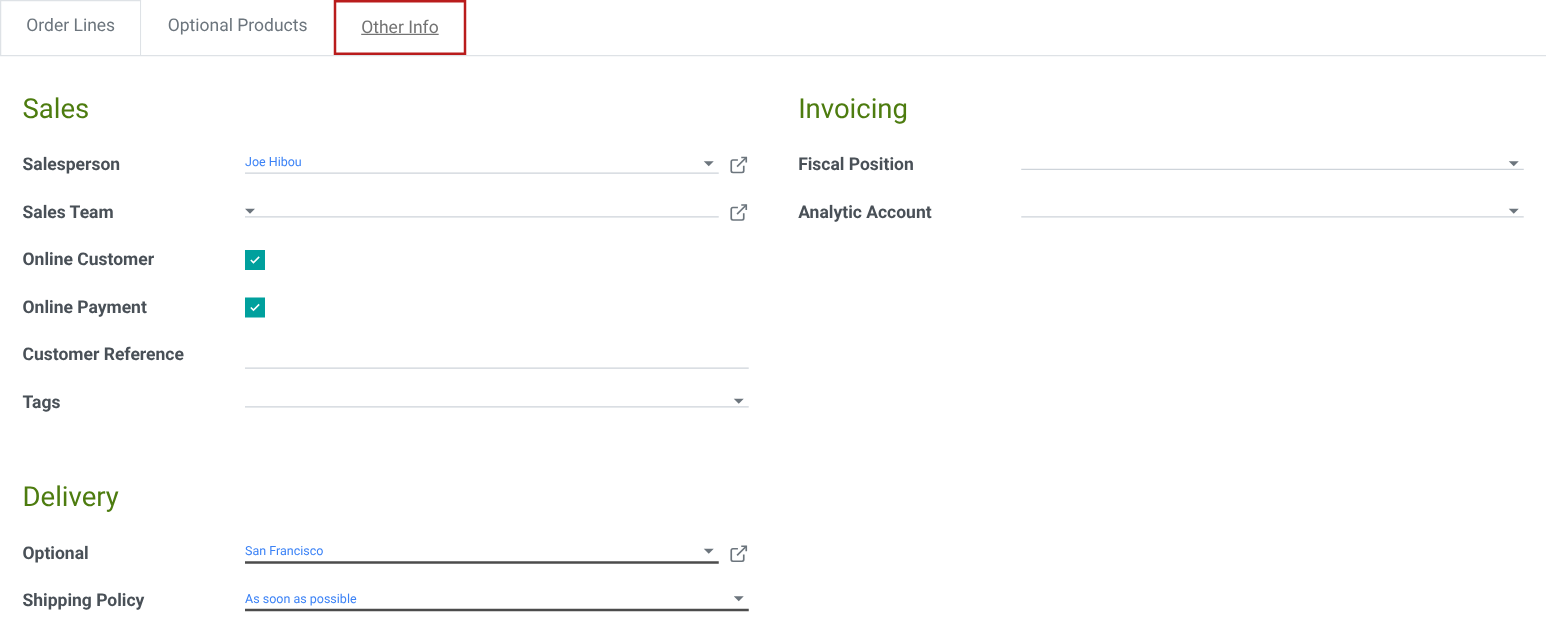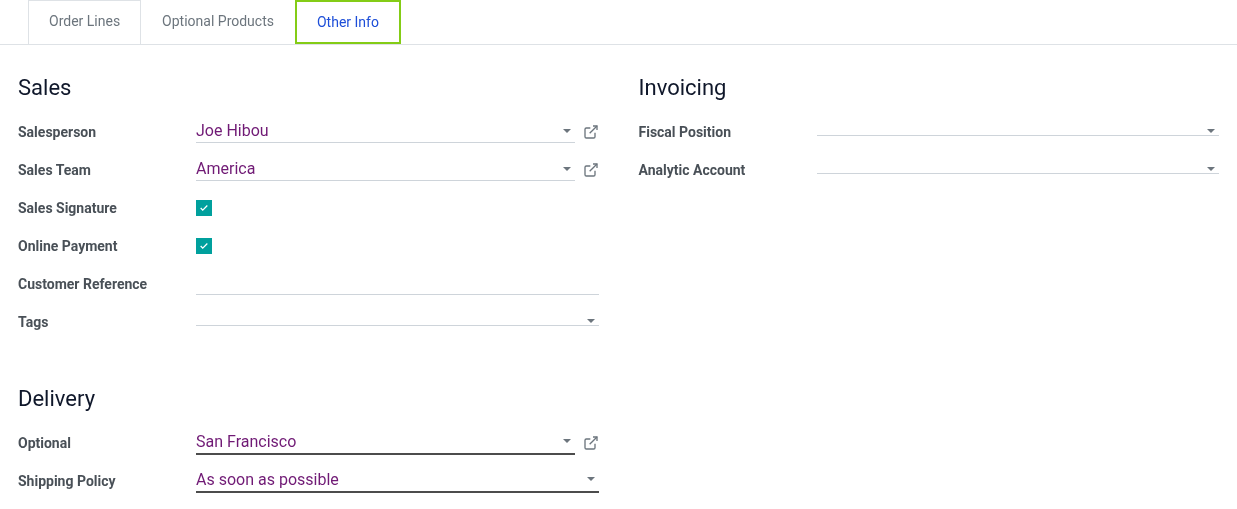--- a/index.html
+++ b/index.html
@@ -10,51 +10,52 @@
     body {
       font-family: -apple-system, BlinkMacSystemFont, "Segoe UI", Roboto, "Helvetica Neue", Arial, sans-serif;
       font-size: 14px;
       color: #495057;
       background: #ffffff;
       width: 1237px;
     }
     .tabs {
       display: flex;
       border-bottom: 1px solid #dee2e6;
-      padding-left: 28px;
+      padding-left: 0;
     }
     .tab {
       padding: 12px 20px;
       color: #6c757d;
       cursor: pointer;
       border: 1px solid transparent;
       border-bottom: none;
       background: #fff;
       font-size: 14px;
     }
     .tab.first {
       border: 1px solid #dee2e6;
       border-bottom: none;
     }
     .tab.active {
-      border: 2px solid #84cc16;
-      color: #1d4ed8;
+      border: 2px solid #b91c1c;
+      color: #737373;
+      text-decoration: underline;
     }
     .content {
       display: flex;
       padding: 30px 18px 20px 18px;
       gap: 40px;
     }
     .col {
       flex: 1;
     }
     .section-title {
       font-size: 22px;
       font-weight: 400;
-      color: #0f172a;
+      color: #4d7c0f;
       margin-bottom: 18px;
     }
     .field-row {
       display: flex;
       align-items: center;
       margin-bottom: 10px;
       min-height: 28px;
     }
     .field-label {
       width: 178px;
@@ -76,22 +77,22 @@
       display: flex;
       align-items: center;
       padding-bottom: 2px;
     }
     .select-wrap.bold-border {
       border-bottom: 2px solid #4c4c4c;
       gap: 16px;
     }
     .select-text {
       flex: 1;
-      color: #701a75;
-      font-size: 16px;
+      color: #3b82f6;
+      font-size: 10px;
     }
     .caret {
       width: 0;
       height: 0;
       border-left: 4px solid transparent;
       border-right: 4px solid transparent;
       border-top: 4px solid #6c757d;
       margin-right: 4px;
     }
     .ext-link {
@@ -157,33 +158,32 @@
             <polyline points="15 3 21 3 21 9"></polyline>
             <line x1="10" y1="14" x2="21" y2="3"></line>
           </svg>
       </div>
     </div>
 
     <div class="field-row">
       <div class="field-label">Sales Team</div>
       <div class="field-value">
         <div class="select-wrap">
-          <span class="select-text">America</span>
           <span class="caret"></span>
         </div>
         <svg class="ext-link" viewBox="0 0 24 24">
             <path d="M18 13v6a2 2 0 0 1-2 2H5a2 2 0 0 1-2-2V8a2 2 0 0 1 2-2h6"></path>
             <polyline points="15 3 21 3 21 9"></polyline>
             <line x1="10" y1="14" x2="21" y2="3"></line>
           </svg>
       </div>
     </div>
 
     <div class="field-row">
-      <div class="field-label">Sales Signature</div>
+      <div class="field-label">Online Customer</div>
       <div class="field-value">
         <div class="checkbox">
           <svg viewBox="0 0 24 24">
               <polyline points="4 12 9 17 20 6"></polyline>
             </svg>
         </div>
       </div>
     </div>
 
     <div class="field-row">

